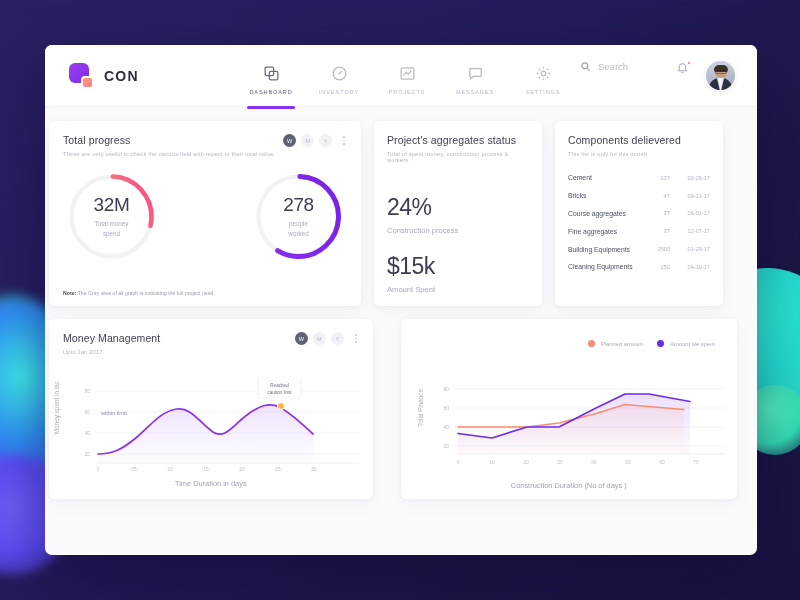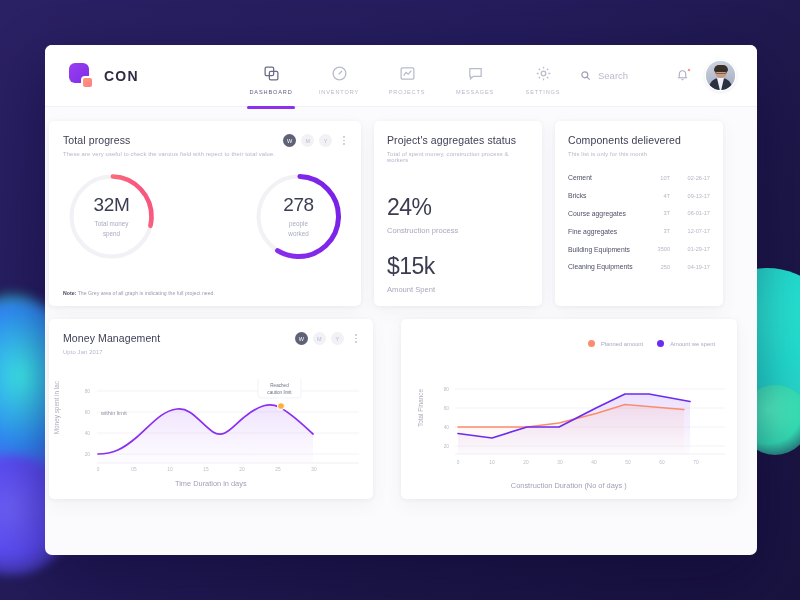--- a/index.html
+++ b/index.html
@@ -84,21 +84,21 @@
   .navitem.active .navicon { color: #6a6b86; }
   .navlabel {
     font-size: 5.6px; letter-spacing: 0.85px; color: #b6b8ca; text-transform: uppercase;
   }
   .navitem.active .navlabel { color: #5d5f7c; }
   .navitem.active::after {
     content: ""; position: absolute; bottom: -14px; left: 10px; right: 10px;
     height: 2.5px; background: #8b2ff0; border-radius: 2px;
   }
 
-  #navright { margin-left: auto; display: flex; align-items: center; gap: 16px; }
+  #navright { margin-left: auto; display: flex; align-items: flex-start; gap: 16px; }
   .search-box { display: flex; align-items: center; gap: 7px; }
   .search-ico { width: 11px; height: 11px; color: #9fa1b6; display: block; }
   .search-input {
     border: none; outline: none; background: transparent;
     font-family: "Liberation Sans", sans-serif; font-size: 9.5px; color: #9fa1b6; width: 62px;
   }
   .search-input::placeholder { color: #b9bbcd; }
   .bell-wrap { position: relative; width: 14px; height: 15px; cursor: pointer; }
   .bell-ico { width: 13px; height: 14px; color: #9fa1b6; display: block; }
   .bell-dot {

